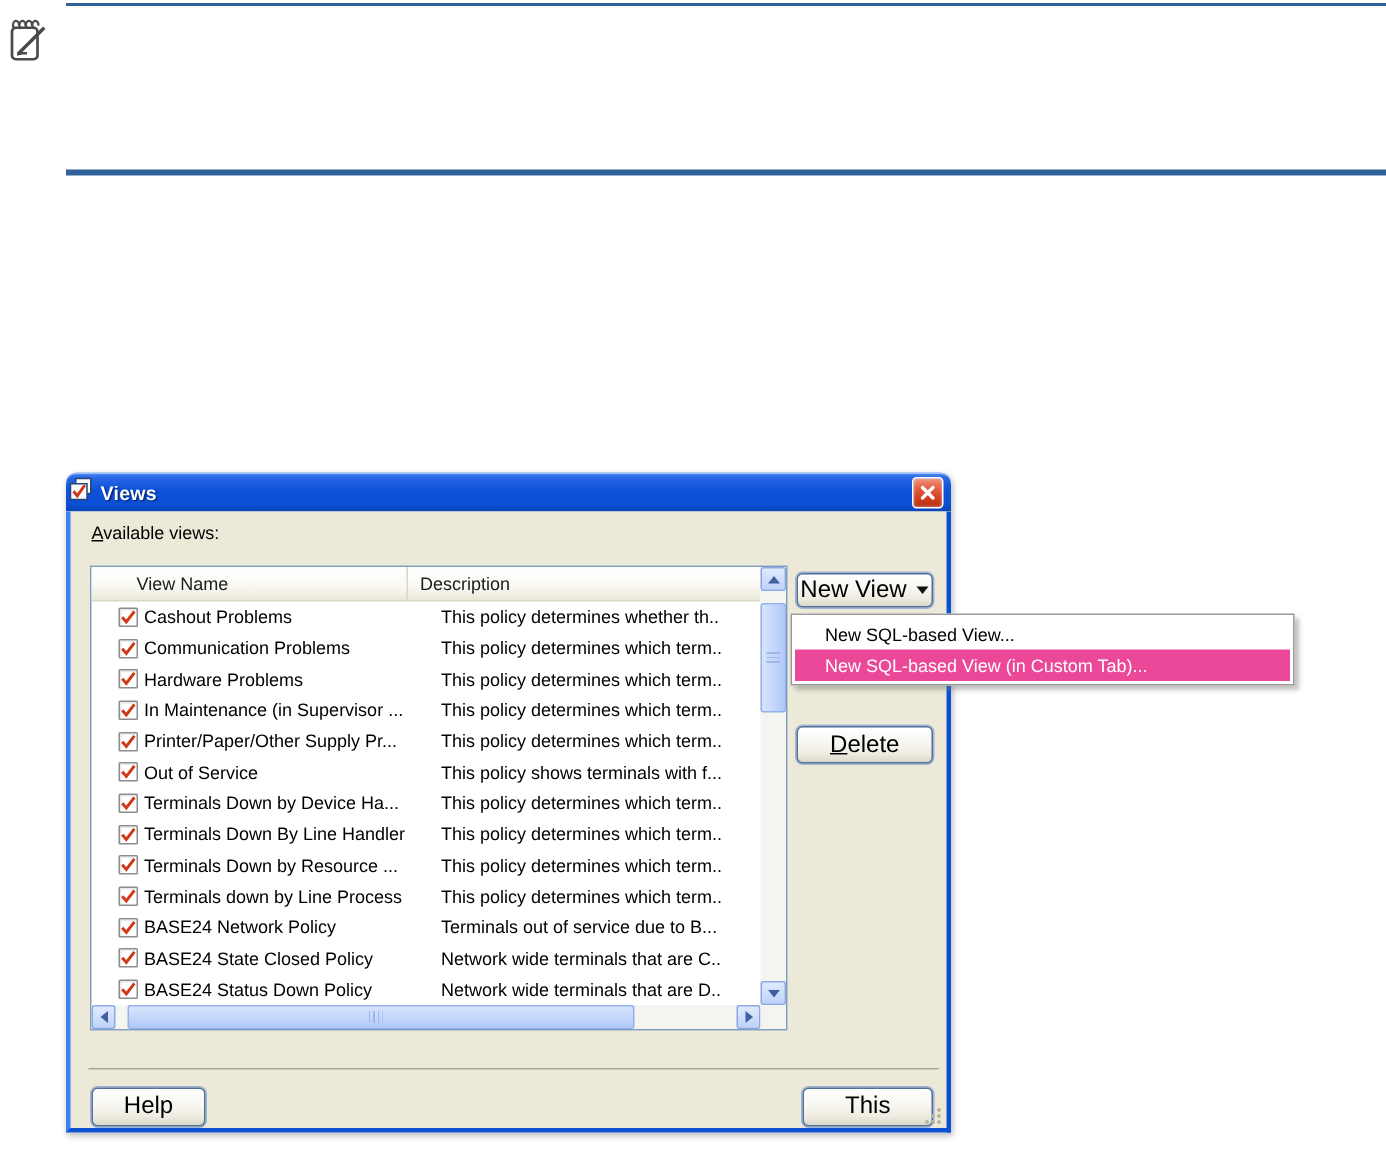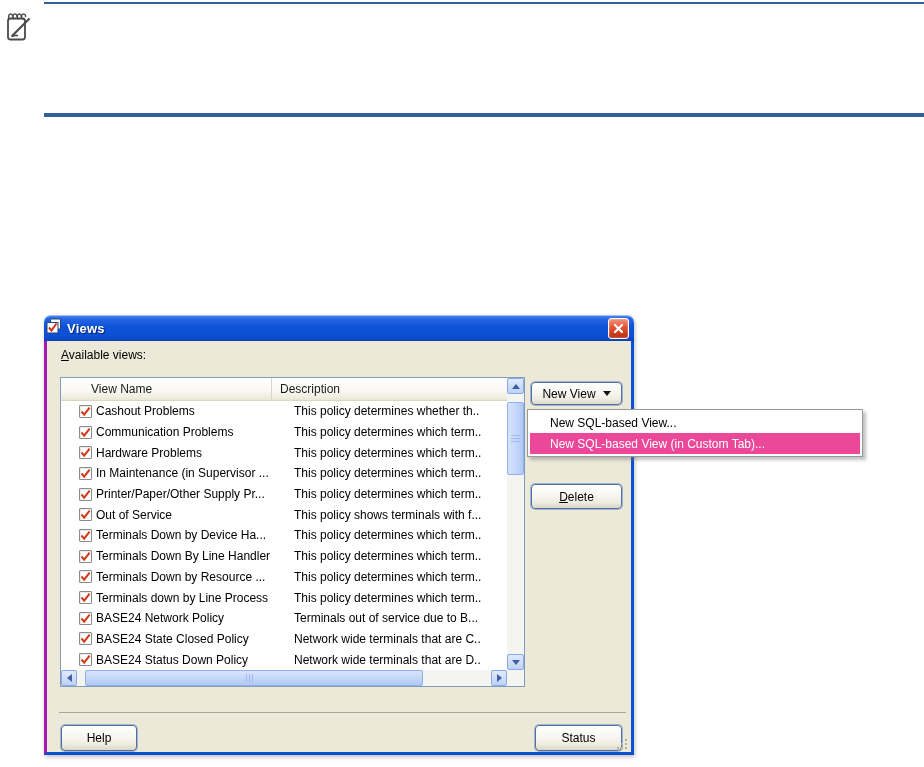--- a/index.html
+++ b/index.html
@@ -18,21 +18,21 @@
     border-radius:7px 7px 0 0; padding:0 5px 0 2px; display:flex; align-items:center;
     background:linear-gradient(180deg,#5a96f2 0%, #2a69e6 12%, #0d52d8 45%, #0b4fd4 82%, #0a44b4 100%);
     box-shadow:inset 0 1px 0 rgba(255,255,255,.45); }
   .title-text { color:#fff; font-weight:bold; font-size:13px; margin-left:5px;
     text-shadow:1px 1px 1px rgba(0,0,40,.6); letter-spacing:.2px; }
   .close-btn { margin-left:auto; width:21px; height:21px; border-radius:3px;
     border:1px solid #fff; display:flex; align-items:center; justify-content:center;
     background:linear-gradient(180deg,#f0927a 0%, #e3583a 40%, #cc3c1e 75%, #b53012 100%);
     box-shadow:inset 0 0 2px rgba(255,255,255,.6); cursor:default; }
   .dlg-body { position:absolute; left:0; top:26px; right:0; bottom:0; background:#ece9d8;
-    border-left:3px solid #a21caf; border-right:3px solid #0c51d2; border-bottom:3px solid #0c51d2; }
+    border-left:3px solid #3b82f6; border-right:3px solid #0c51d2; border-bottom:3px solid #0c51d2; }
 
   .avail-label { position:absolute; left:14px; top:7px; font-size:12px; color:#000; }
   .mnemonic { text-decoration:underline; }
 
   
   .listbox { position:absolute; left:13px; top:36px; width:465px; height:310px;
     background:#fff; border:1px solid #7f9db9;
     display:grid; grid-template-columns:1fr 17px; grid-template-rows:1fr 16px; }
   .list-main { grid-column:1; grid-row:1; overflow:hidden; display:flex; flex-direction:column; }
   .list-header { height:23px; flex:0 0 23px; display:flex; font-size:12px; color:#1a1a1a;
@@ -70,21 +70,21 @@
   .sb-thumb-h::after { content:""; position:absolute; top:3px; bottom:3px; left:160px; width:9px;
     background:repeating-linear-gradient(90deg,#9db9ea 0 1px, transparent 1px 3px); }
   .tri { width:0; height:0; }
   .tri-up   { border-left:4px solid transparent; border-right:4px solid transparent; border-bottom:5px solid #3f5f9e; }
   .tri-down { border-left:4px solid transparent; border-right:4px solid transparent; border-top:5px solid #3f5f9e; }
   .tri-left { border-top:4px solid transparent; border-bottom:4px solid transparent; border-right:5px solid #3f5f9e; }
   .tri-right{ border-top:4px solid transparent; border-bottom:4px solid transparent; border-left:5px solid #3f5f9e; }
 
   
   .xp-btn { position:absolute; display:flex; align-items:center; justify-content:center;
-    font-size:12px; color:#000; border:1px solid #53719d; border-radius:4px;
+    font-size:16px; color:#000; border:1px solid #53719d; border-radius:4px;
     background:linear-gradient(180deg,#ffffff 0%, #f7f6f1 45%, #efede2 75%, #dbd8c8 100%);
     box-shadow:inset 0 1px 0 #fff, 0 0 0 1px #9fb4d2; cursor:default; }
   .btn-newview { left:484px; top:41px; width:91px; height:23px; gap:7px; }
   .btn-delete  { left:484px; top:143px; width:91px; height:25px; }
   .btn-help    { left:14px;  top:384px; width:76px; height:26px; }
   .btn-close   { left:488px; top:384px; width:87px; height:26px; }
   .dd-arrow { width:0; height:0; border-left:4px solid transparent; border-right:4px solid transparent;
     border-top:5px solid #111; }
   .separator { position:absolute; left:12px; top:371px; width:567px; height:1px; background:#a9a79a; }
   .grip { position:absolute; right:3px; bottom:2px; width:12px; height:12px;
@@ -323,21 +323,21 @@
         <span class="dd-arrow"></span>
       </div>
 
       <div class="xp-btn btn-delete">
         <span><span class="mnemonic">D</span><span>elete</span></span>
       </div>
 
       <div class="separator"></div>
 
       <div class="xp-btn btn-help">Help</div>
-      <div class="xp-btn btn-close">Status</div>
+      <div class="xp-btn btn-close">This</div>
 
       <div class="grip"></div>
     </div>
   </div>
 
   <div class="menu">
 
   <div class="menu-item">
     <span class="mi-label">New SQL-based View...</span>
     <span class="mi-shortcut"></span>

